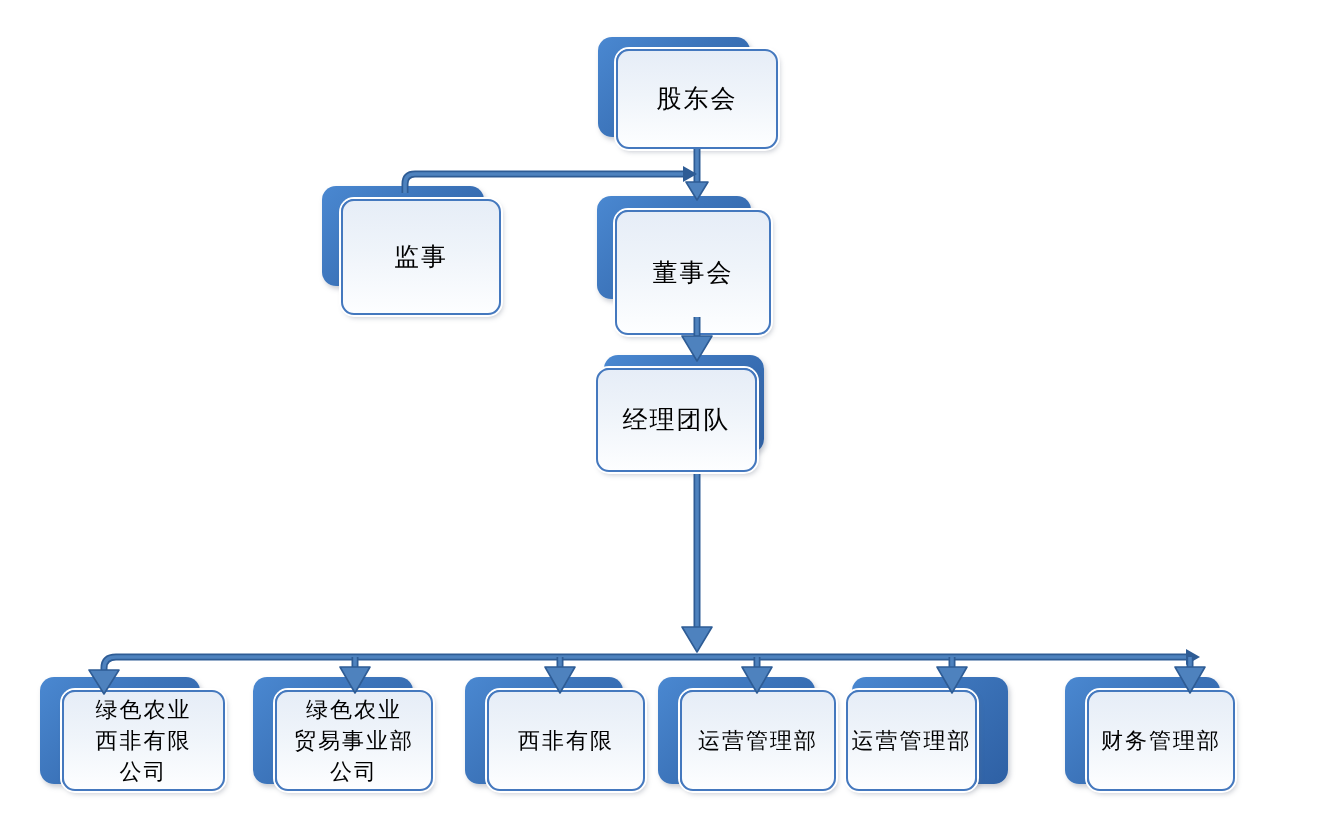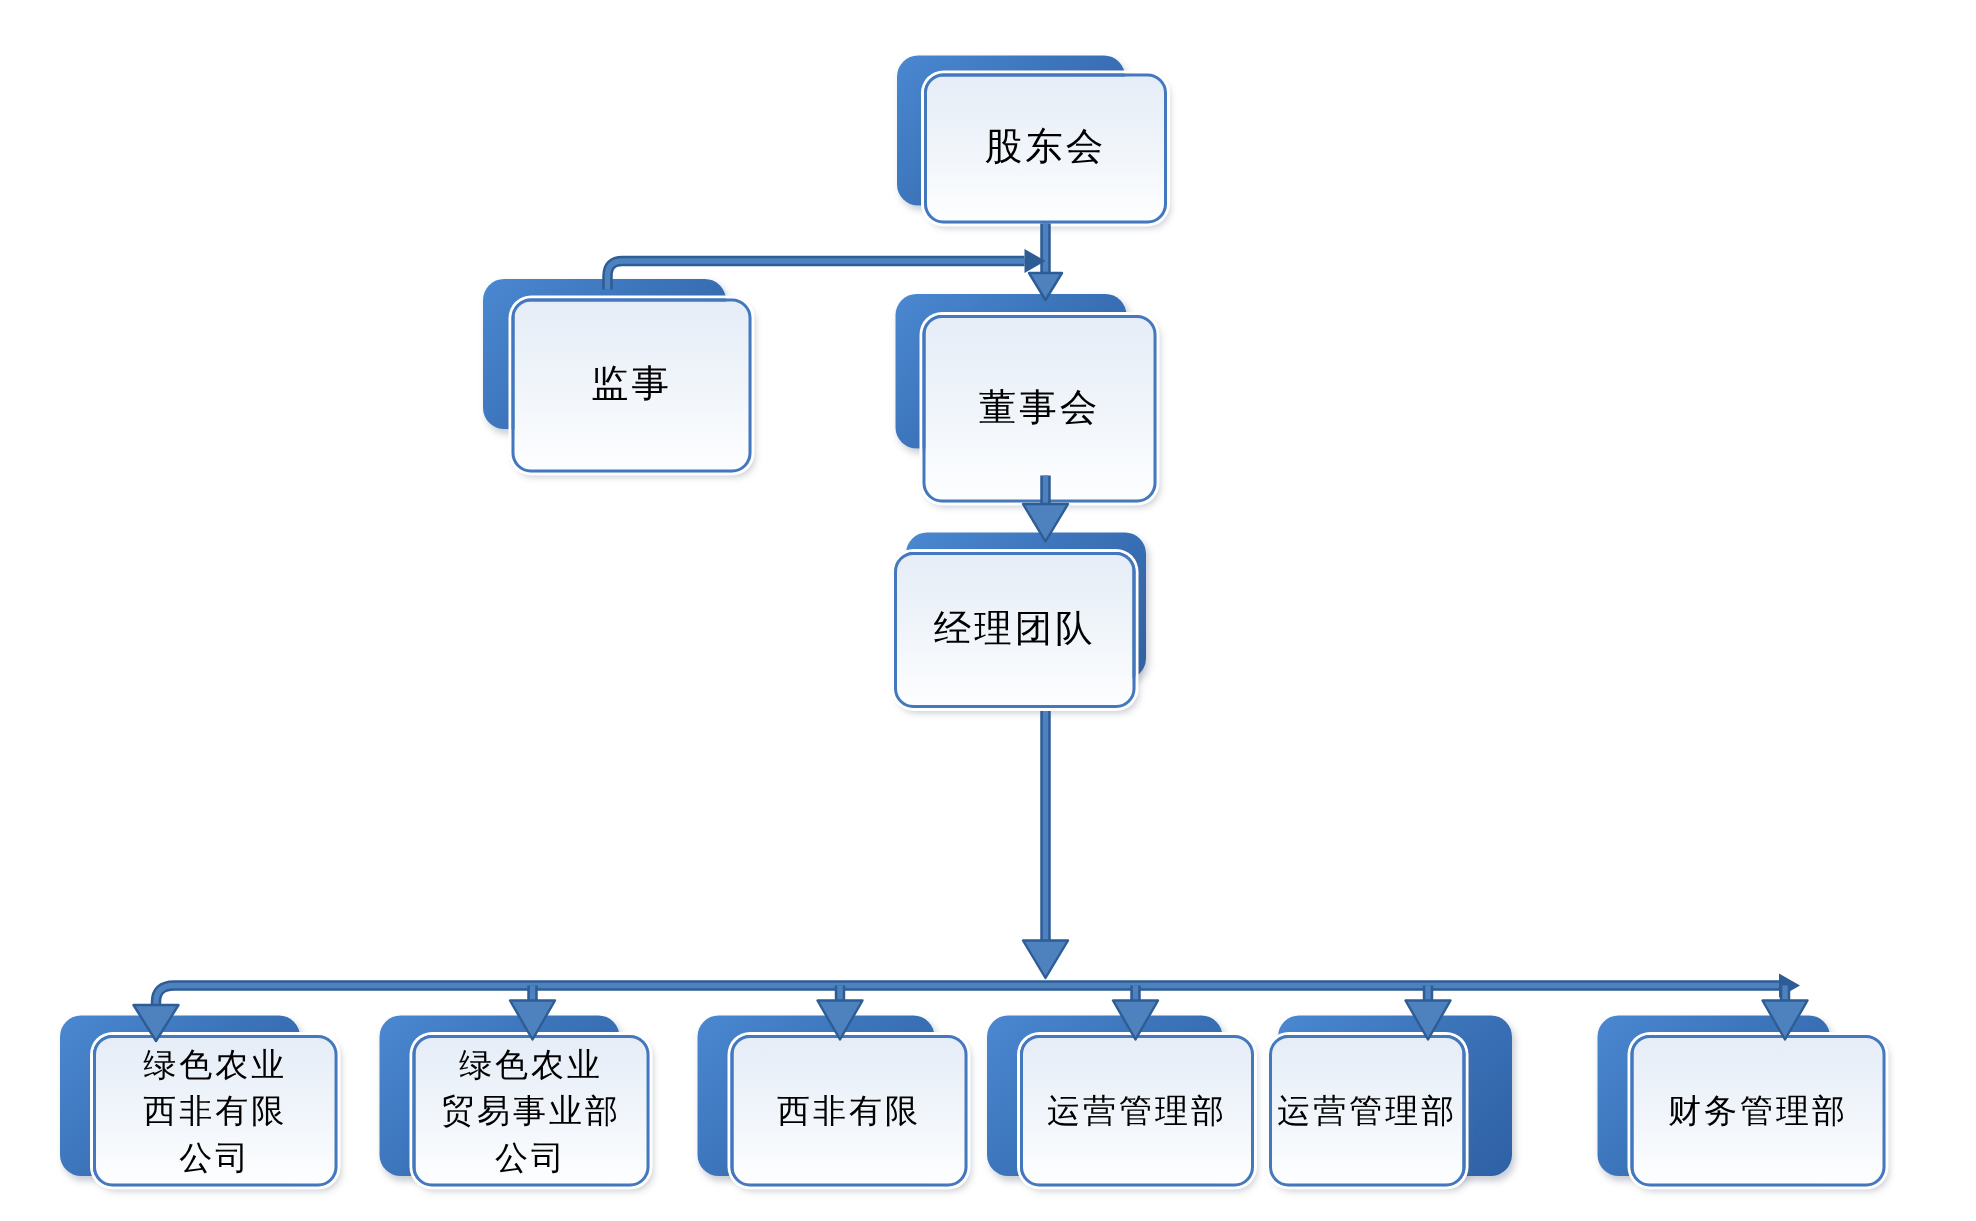--- a/index.html
+++ b/index.html
@@ -116,21 +116,21 @@
 
   <div class="node">
     <div class="shadow" style="left:852px;top:677px;width:156px;height:107px"></div>
     <div class="front small" style="left:846px;top:690px;width:131px;height:101px">
       <span class="label">运营管理部</span>
     </div>
   </div>
 
   <div class="node">
     <div class="shadow" style="left:1065px;top:677px;width:155px;height:107px"></div>
-    <div class="front small" style="left:1087px;top:690px;width:170px;height:101px">
+    <div class="front small" style="left:1087px;top:690px;width:148px;height:101px">
       <span class="label">财务管理部</span>
     </div>
   </div>
 
   <svg class="connectors" viewBox="0 0 1317 814" aria-hidden="true">
 
     <g>
       <path class="lo" d="M697,149 V184"></path>
         <path class="li" d="M697,149 V184"></path>
       <polygon class="arrow" points="686,182 708,182 697,200"></polygon>

